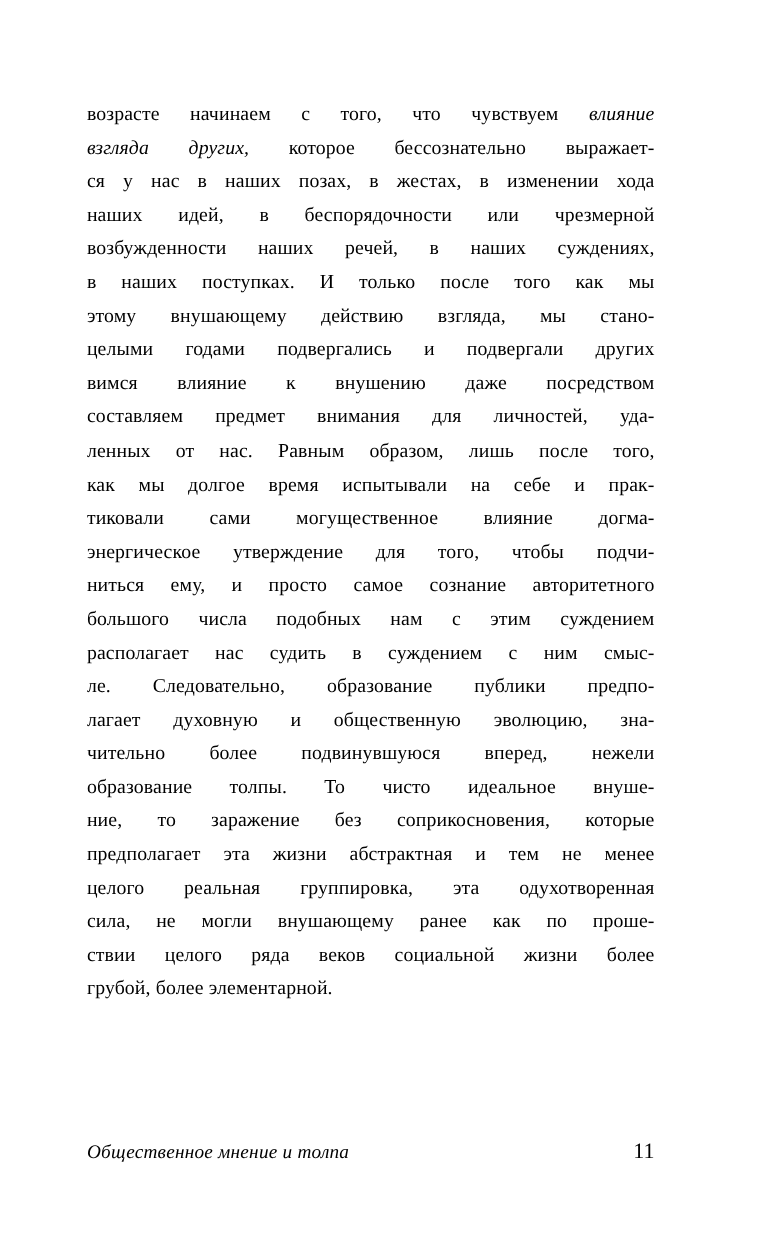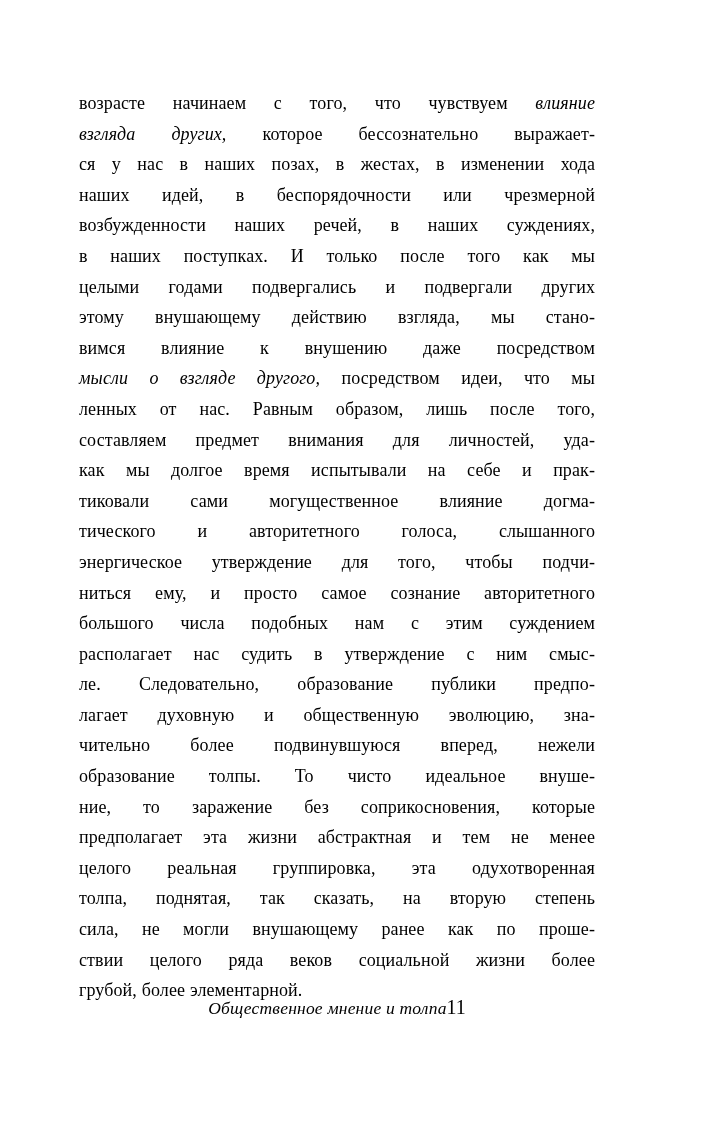--- a/index.html
+++ b/index.html
@@ -54,66 +54,64 @@
   .line.last {
     text-align-last: left;
   }
   .footer {
     position: absolute;
     left: 79px;
     top: 996px;
     width: 516px;
     display: flex;
     align-items: baseline;
-    justify-content: center;
+    justify-content: space-between;
   }
   .footer-title {
     font-style: italic;
     font-size: 17.5px;
     letter-spacing: 0.2px;
   }
   .footer-page {
     font-size: 20px;
     font-style: normal;
+    margin-top: 40px;
   }
 </style>
 </head>
 <body>
 
 <div class="page">
 
   <div class="text-block">
     <p class="para" id="body-text">
         <span class="line"><span>возрасте начинаем с того, что чувствуем </span><span class="it">влияние</span></span>
         <span class="line"><span class="it">взгляда других,</span><span> которое бессознательно выражает-</span></span>
         <span class="line"><span>ся у нас в наших позах, в жестах, в изменении хода</span></span>
         <span class="line"><span>наших идей, в беспорядочности или чрезмерной</span></span>
         <span class="line"><span>возбужденности наших речей, в наших суждениях,</span></span>
         <span class="line"><span>в наших поступках. И только после того как мы</span></span>
+        <span class="line"><span>этому внушающему действию взгляда, мы стано-</span></span>
         <span class="line"><span>целыми годами подвергались и подвергали других</span></span>
-        <span class="line"><span>этому внушающему действию взгляда, мы стано-</span></span>
         <span class="line"><span>вимся влияние к внушению даже посредством</span></span>
-        <span class="line"><span class="it">мысли о взгляде другого,</span><span> посредством идеи, что мы</span></span>
+        <span class="line"><span>составляем предмет внимания для личностей, уда-</span></span>
         <span class="line"><span>ленных от нас. Равным образом, лишь после того,</span></span>
-        <span class="line"><span>составляем предмет внимания для личностей, уда-</span></span>
         <span class="line"><span>как мы долгое время испытывали на себе и прак-</span></span>
         <span class="line"><span>тиковали сами могущественное влияние догма-</span></span>
-        <span class="line"><span>тического и авторитетного голоса, слышанного</span></span>
         <span class="line"><span>энергическое утверждение для того, чтобы подчи-</span></span>
         <span class="line"><span>ниться ему, и просто самое сознание авторитетного</span></span>
         <span class="line"><span>большого числа подобных нам с этим суждением</span></span>
-        <span class="line"><span>располагает нас судить в утверждение с ним смыс-</span></span>
+        <span class="line"><span>располагает нас судить в суждением с ним смыс-</span></span>
         <span class="line"><span>ле. Следовательно, образование публики предпо-</span></span>
         <span class="line"><span>лагает духовную и общественную эволюцию, зна-</span></span>
         <span class="line"><span>чительно более подвинувшуюся вперед, нежели</span></span>
         <span class="line"><span>образование толпы. То чисто идеальное внуше-</span></span>
         <span class="line"><span>ние, то заражение без соприкосновения, которые</span></span>
         <span class="line"><span>предполагает эта жизни абстрактная и тем не менее</span></span>
         <span class="line"><span>целого реальная группировка, эта одухотворенная</span></span>
-        <span class="line"><span>толпа, поднятая, так сказать, на вторую степень</span></span>
         <span class="line"><span>сила, не могли внушающему ранее как по проше-</span></span>
         <span class="line"><span>ствии целого ряда веков социальной жизни более</span></span>
         <span class="line last"><span>грубой, более элементарной.</span></span>
       </p>
   </div>
 
   <div class="footer">
     <span class="footer-title">Общественное мнение и толпа</span>
     <span class="footer-page">11</span>
   </div>

